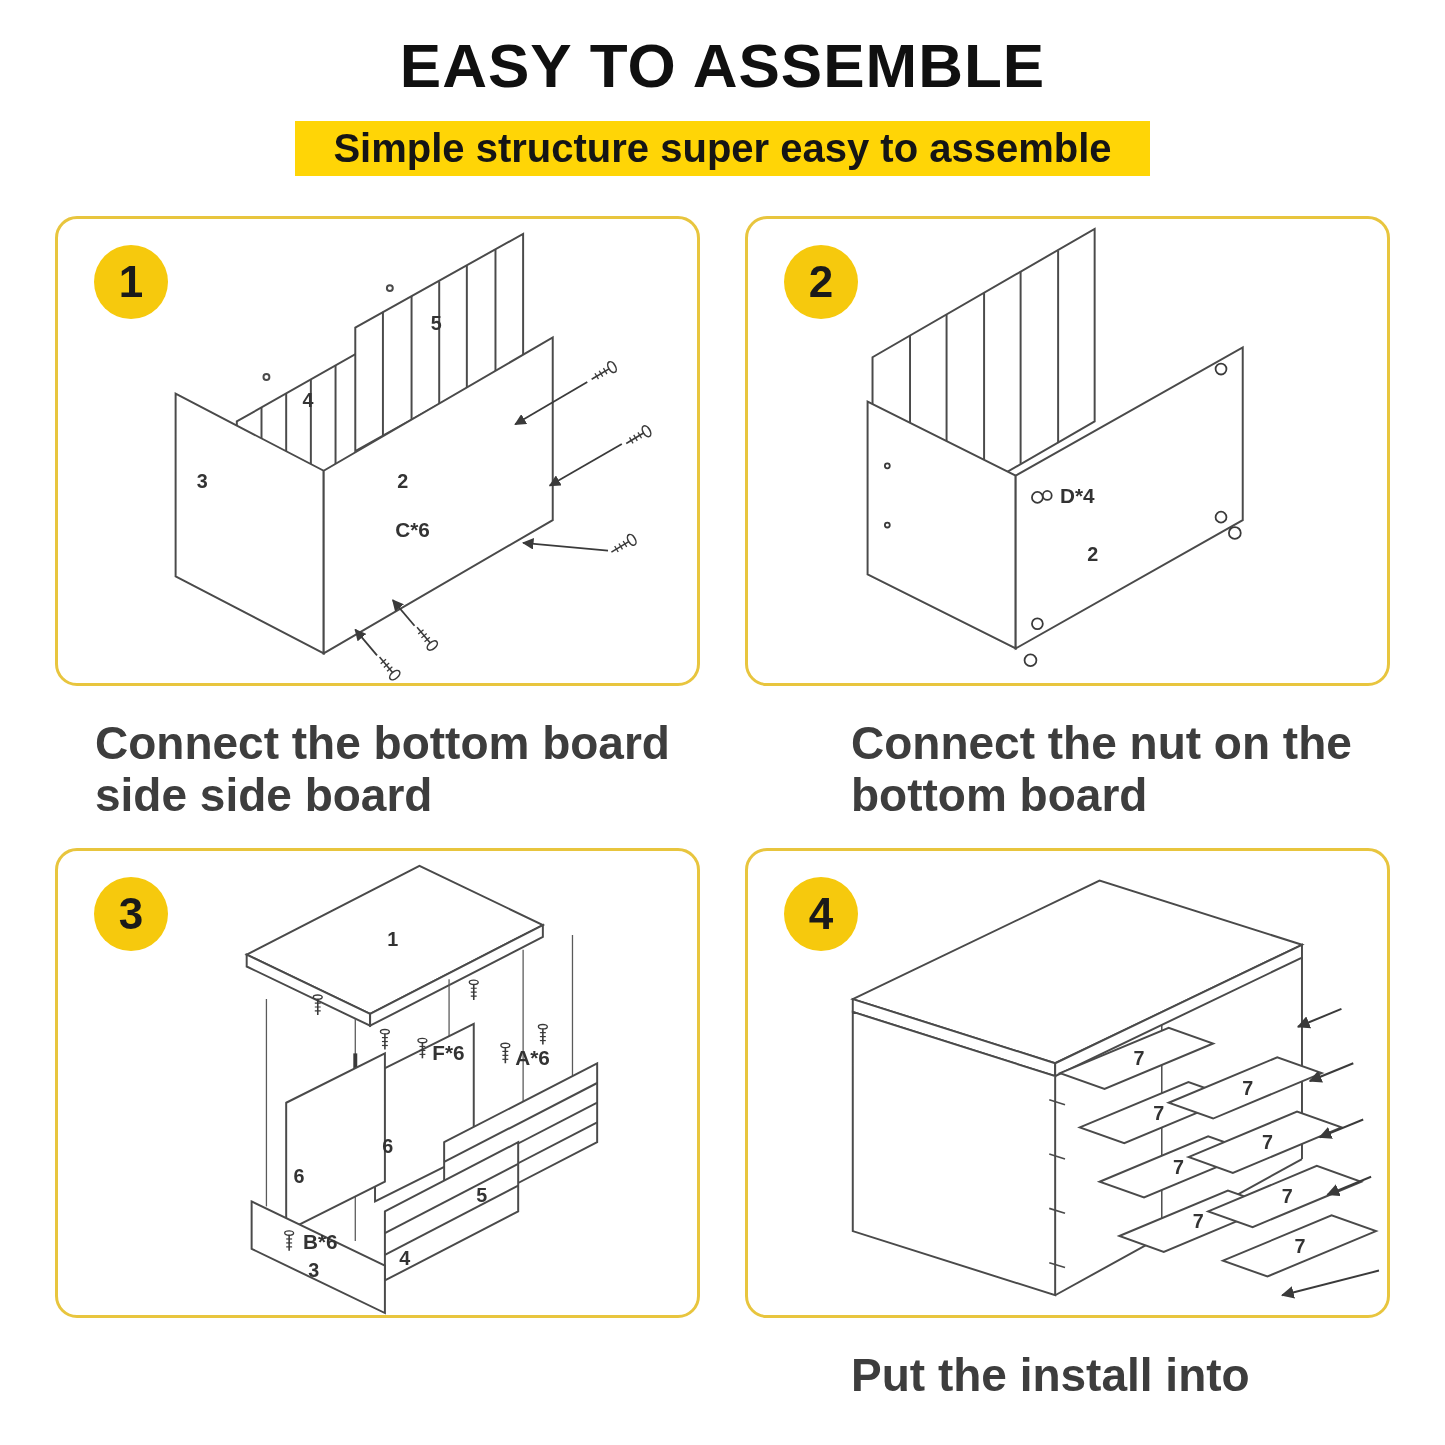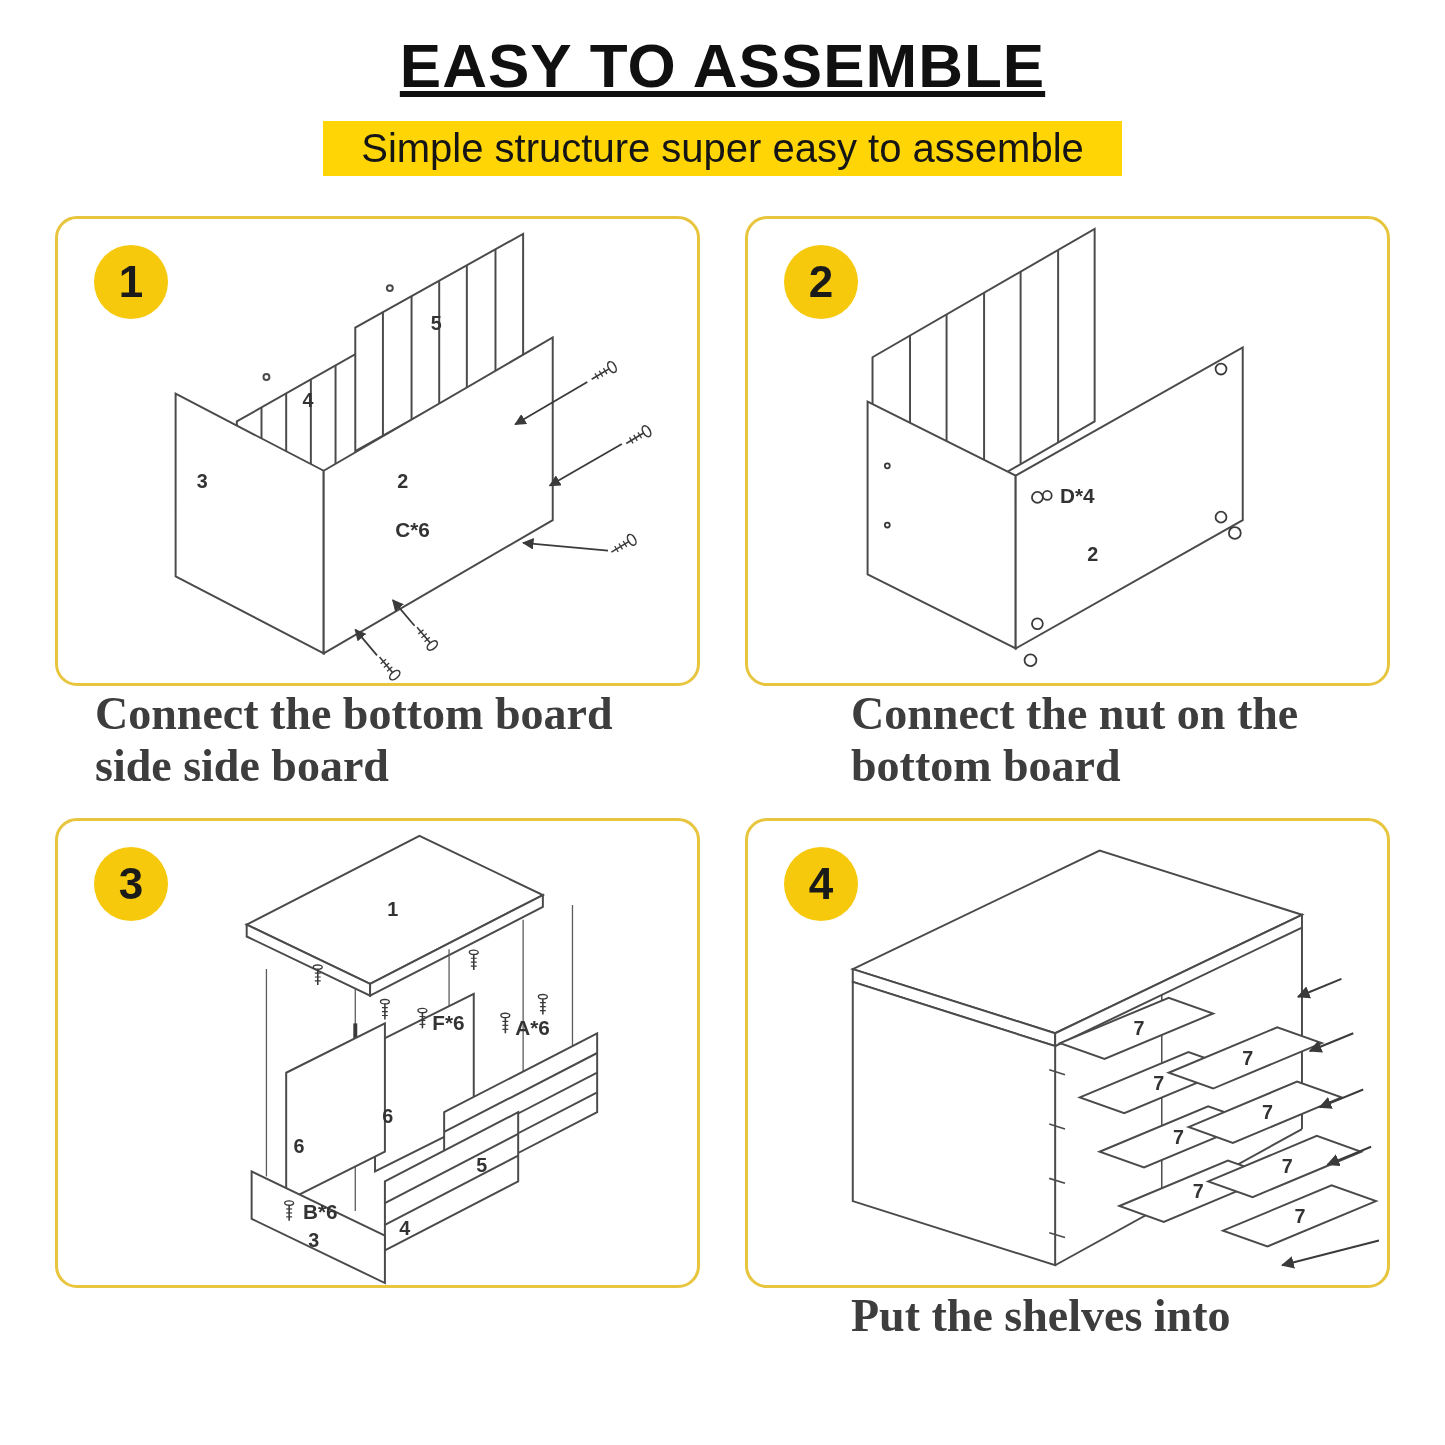--- a/index.html
+++ b/index.html
@@ -1,45 +1,45 @@
 <!DOCTYPE html>
 <html><head>
 <meta charset="utf-8">
 <style>
   * { margin:0; padding:0; box-sizing:border-box; }
   html,body { width:1445px; height:1445px; background:#ffffff;
     font-family:"Liberation Sans", sans-serif; overflow:hidden; }
 
   .page-title{
     margin-top:30px; text-align:center;
-    font-size:62px; font-weight:900; letter-spacing:1px; color:#101010;text-decoration:underline;
+    font-size:62px; font-weight:900; letter-spacing:1px; color:#101010;
   }
   .banner{
     margin:20px auto 0; width:fit-content;
     background:#ffd506; color:#151515;
-    padding:5px 38px; font-size:40px; font-weight:normal;
+    padding:5px 38px; font-size:40px; font-weight:bold;
   }
   .grid{
     margin:40px 55px 0;
     display:grid; grid-template-columns:645px 645px;
     column-gap:45px; row-gap:26px;
   }
   .panel{
     position:relative; height:470px; background:#fff;
     border:3px solid #e8c53e; border-radius:22px; overflow:hidden;
   }
   .badge{
     position:absolute; top:26px; left:36px;
     width:74px; height:74px; border-radius:50%;
     background:#f6c90d; display:flex; align-items:center; justify-content:center;
     font-size:44px; font-weight:bold; color:#1a1a1a;
   }
   .caption{
-    margin-top:2px; font-size:46px; font-weight:600;
-    color:#3d3d3d; line-height:1.13;font-family:Liberation Serif, serif;
+    margin-top:32px; font-size:46px; font-weight:600;
+    color:#3d3d3d; line-height:1.13;
   }
   .caption.indent-a{ padding-left:40px; }
   .caption.indent-b{ padding-left:106px; }
 
   svg.diagram{ position:absolute; inset:0; width:100%; height:100%; }
   svg text{ font-family:"Liberation Sans", sans-serif; fill:#333; font-weight:bold; }
   .lbl{ font-size:20px; }
   .hw{ font-size:21px; }
 </style>
 </head>
@@ -286,17 +286,17 @@
           <text class="lbl" x="525" y="302" text-anchor="middle">7</text>
           <text class="lbl" x="545" y="357" text-anchor="middle">7</text>
           <text class="lbl" x="558" y="407" text-anchor="middle">7</text>
         </g>
       </svg>
       <div class="badge">
         <span>4</span>
       </div>
     </div>
     <div class="caption indent-b">
-      <div>Put the shelves into</div>
+      <div>Put the install into</div>
     </div>
   </div>
 
 </div>
 
 </body></html>

